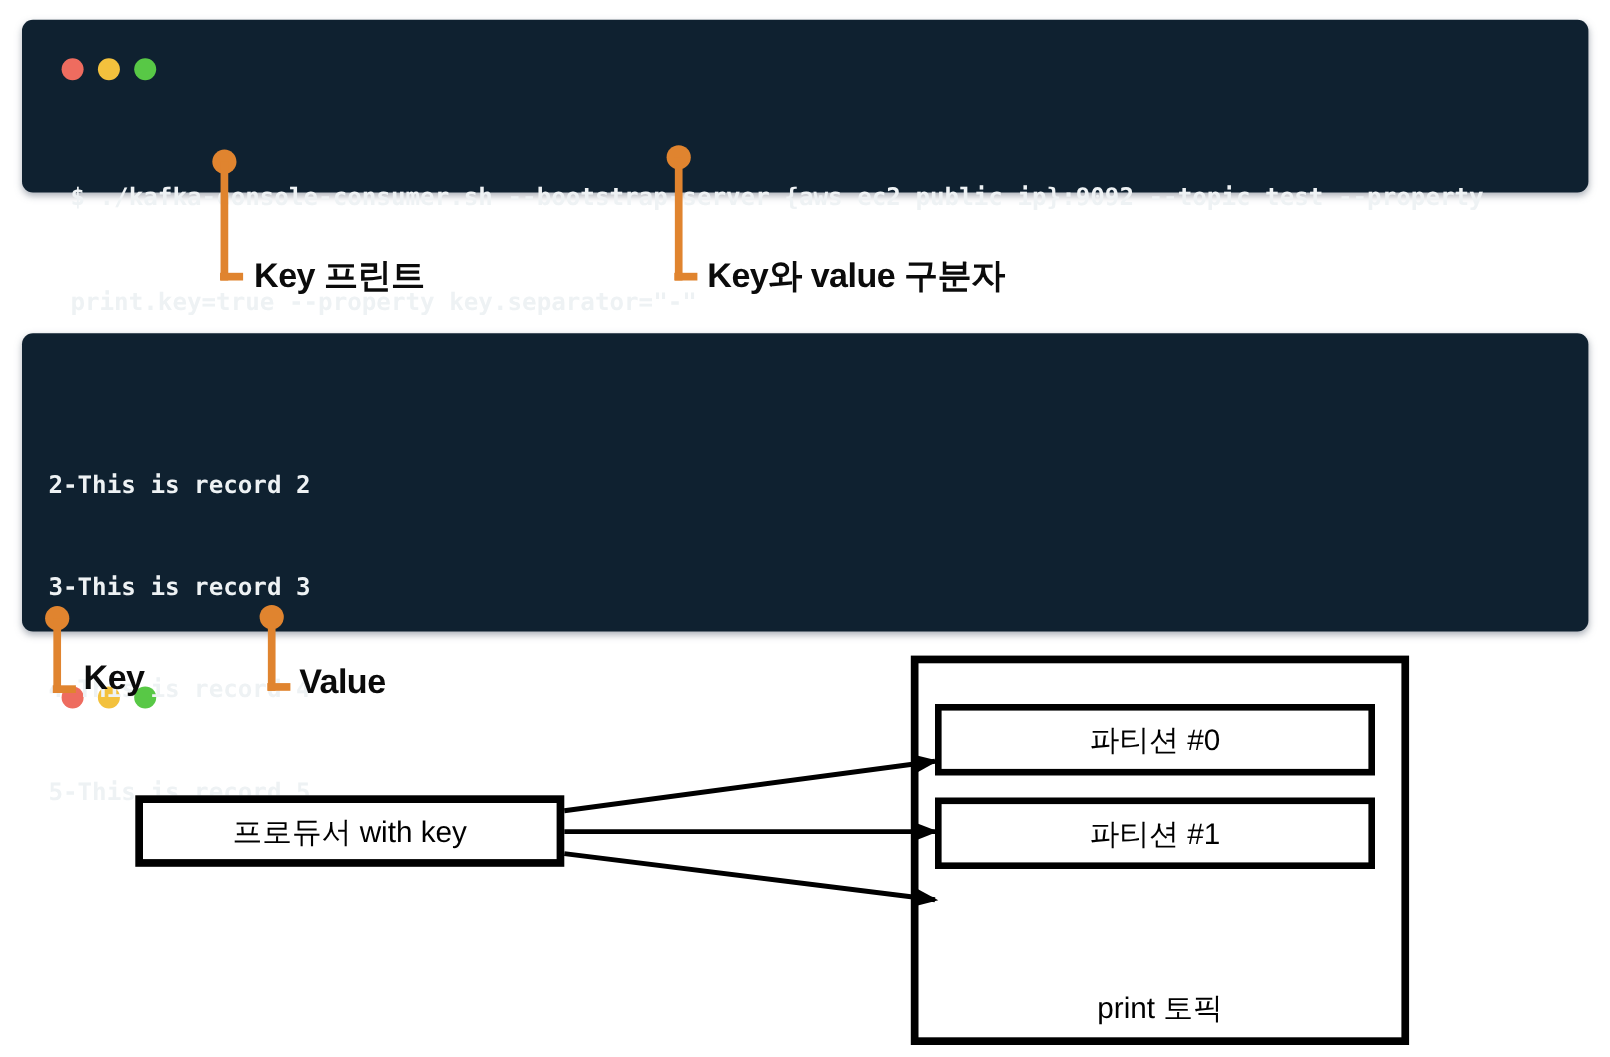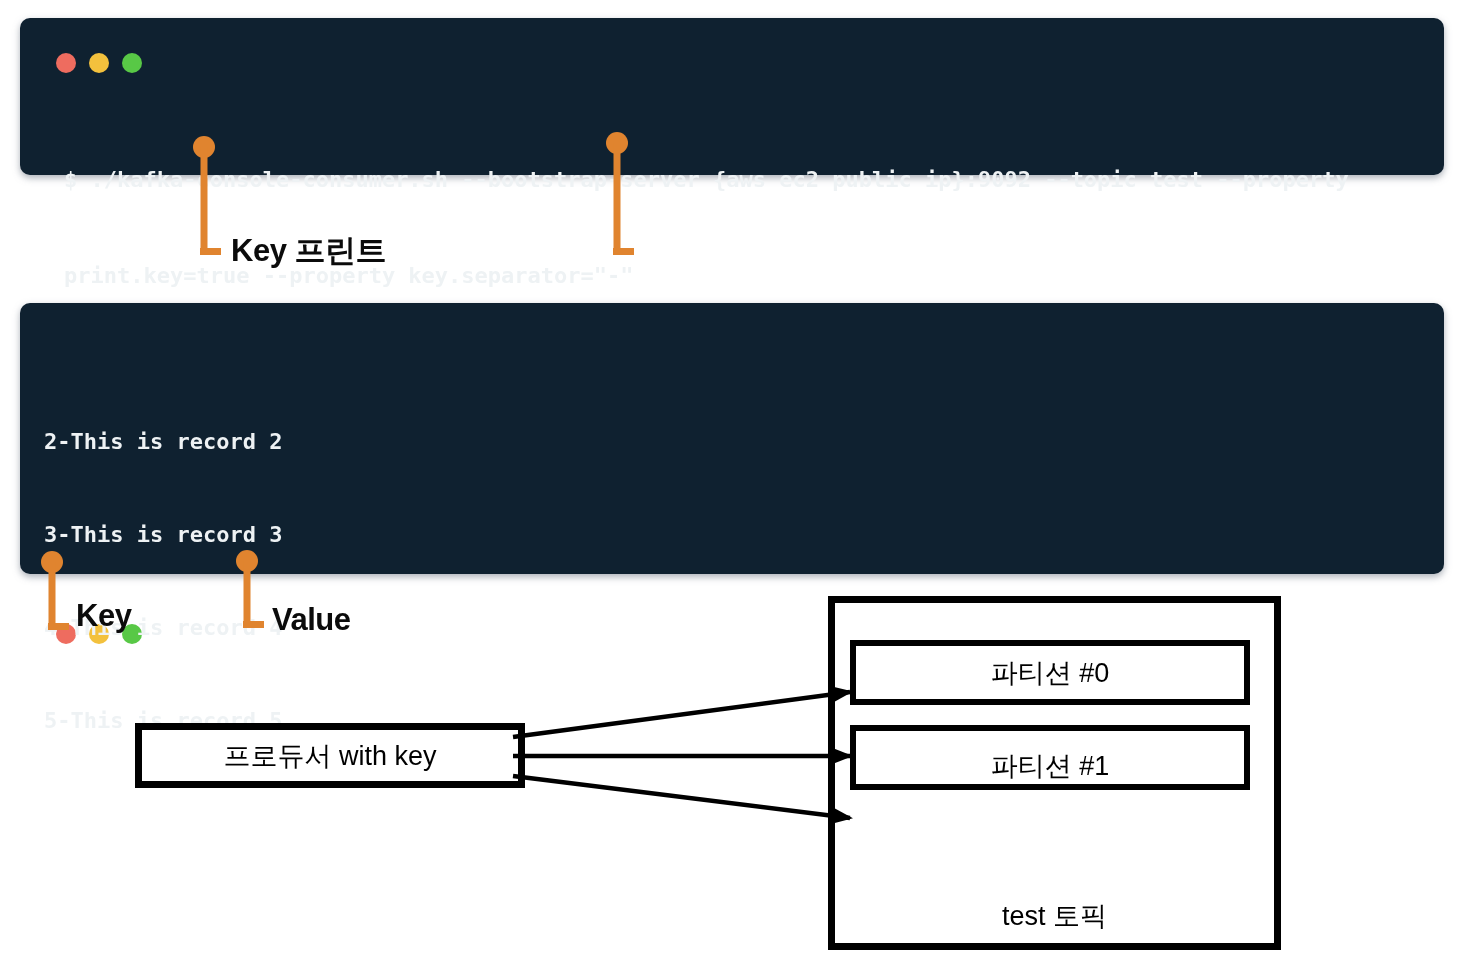--- a/index.html
+++ b/index.html
@@ -64,28 +64,28 @@
     padding-left:42px;
   }
   .partition-box{
     position:absolute;left:15px;width:400px;height:65px;
     border:6px solid var(--diagram-border);
     background:#ffffff;
     display:flex;align-items:center;justify-content:center;
     font-size:27px;color:#000;
   }
   .p0{top:37px;}
-  .p1{top:122px;align-items:flex-end;}
+  .p1{top:122px;}
   .p2{top:207px;}
   .topic-label{
     position:absolute;left:0;top:295px;width:439px;
     text-align:center;font-size:27px;color:#000;
   }
   .producer-box{
-    position:absolute;left:135px;top:723px;width:390px;height:65px;
+    position:absolute;left:123px;top:723px;width:390px;height:65px;
     border:7px solid var(--diagram-border);
     background:#ffffff;
     display:flex;align-items:center;justify-content:center;
     font-size:27px;color:#000;text-align:right;
   }
   .arrows{position:absolute;left:0;top:0;width:1464px;height:961px;pointer-events:none;}
 </style>
 </head>
 <body>
 
@@ -104,20 +104,21 @@
   </section>
 
   <div class="conn-dot" style="left:204px;top:147px"></div>
   <div class="conn-stem" style="left:204px;top:147px;height:108px"></div>
   <div class="conn-foot" style="left:200px;top:248px;width:21px"></div>
   <div class="ann-label" style="left:231px;top:230px">Key 프린트</div>
 
   <div class="conn-dot" style="left:617px;top:143px"></div>
   <div class="conn-stem" style="left:617px;top:143px;height:112px"></div>
   <div class="conn-foot" style="left:613px;top:248px;width:21px"></div>
+  <div class="ann-label" style="left:643px;top:230px">Key와 value 구분자</div>
 
   <section class="terminal t2">
     <div class="lights" style="top:321px">
       <span class="light red"></span>
       <span class="light yellow"></span>
       <span class="light green"></span>
     </div>
   </section>
 
   <div class="term-text" style="top:364px;line-height:31px">
@@ -137,21 +138,21 @@
   <div class="conn-foot" style="left:243px;top:621px;width:21px"></div>
   <div class="ann-label" style="left:272px;top:602px">Value</div>
 
   <div class="topic-box">
     <div class="partition-box p0">
       <span>파티션 #0</span>
     </div>
     <div class="partition-box p1">
       <span>파티션 #1</span>
     </div>
-    <div class="topic-label">test 토픽</div>
+    <div class="topic-label">print 토픽</div>
   </div>
 
   <div class="producer-box">
     <span>프로듀서 with key</span>
   </div>
 
   <svg class="arrows" viewBox="0 0 1464 961" xmlns="http://www.w3.org/2000/svg">
     <defs>
       <marker id="ah" markerUnits="userSpaceOnUse" markerWidth="26" markerHeight="22" refX="21" refY="10" orient="auto">
         <path d="M1,1 L24,10 L1,19 Z" fill="#000"></path>

